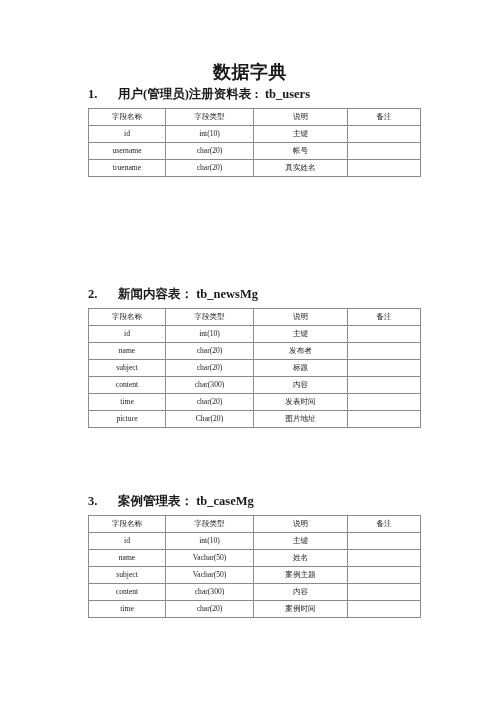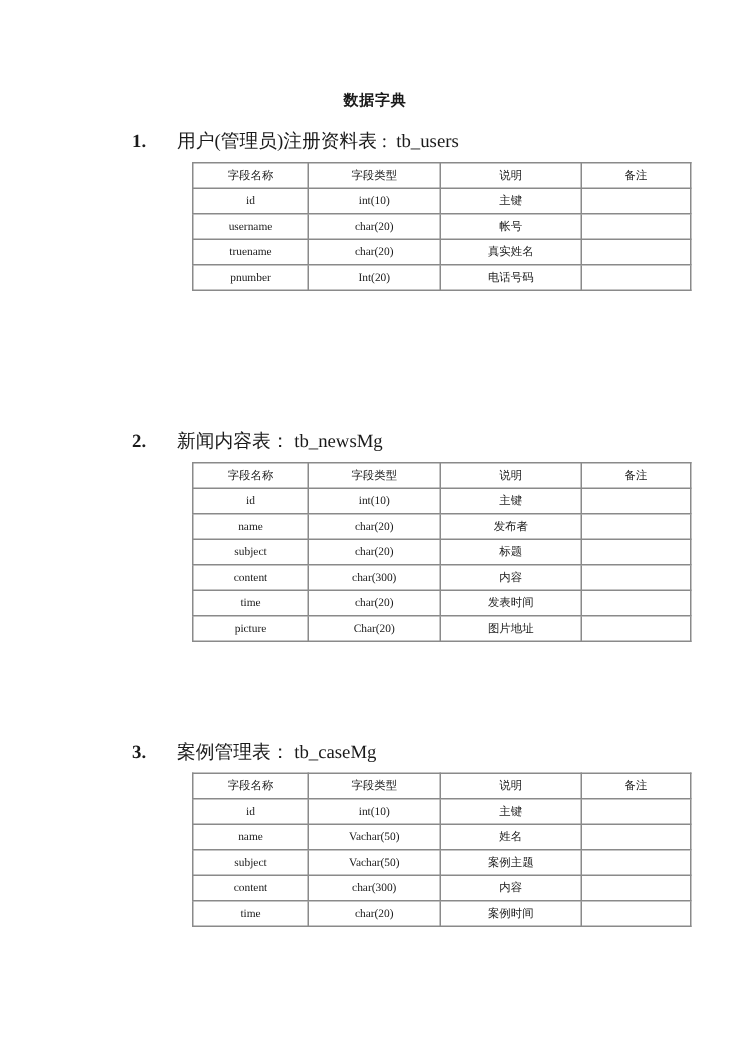--- a/index.html
+++ b/index.html
@@ -19,21 +19,21 @@
     position: absolute;
     inset: 0;
     background: #ffffff;
   }
   .doc-title {
     position: absolute;
     top: 60px;
     left: 0;
     width: 500px;
     text-align: center;
-    font-size: 10px;
+    font-size: 18px;
     font-weight: bold;
     letter-spacing: 0.5px;
   }
   .section {
     position: absolute;
     left: 88px;
     width: 340px;
   }
   .section-heading {
     display: flex;
@@ -43,29 +43,28 @@
     margin-bottom: 5px;
     white-space: nowrap;
   }
   .section-num {
     display: inline-block;
     width: 30px;
     flex: 0 0 30px;
     font-weight: bold;
   }
   .section-name {
-    font-weight: normal;
+    font-weight: bold;
     text-align: center;
   }
   table.dd {
     border-collapse: collapse;
     width: 332px;
     table-layout: fixed;
     font-size: 7.6px;
-    margin-left: 40px;
   }
   table.dd td, table.dd th {
     border: 1px solid #8a8a8a;
     text-align: center;
     vertical-align: middle;
     padding: 1px 2px;
     font-weight: normal;
     line-height: 1.25;
   }
   table.dd th {
@@ -129,26 +128,20 @@
           <td>char(20)</td>
           <td>帐号</td>
           <td></td>
         </tr>
         <tr>
           <td>truename</td>
           <td>char(20)</td>
           <td>真实姓名</td>
           <td></td>
         </tr>
-        <tr>
-          <td>pnumber</td>
-          <td>Int(20)</td>
-          <td>电话号码</td>
-          <td></td>
-        </tr>
       </tbody>
     </table>
   </div>
 
   <div class="section sec2">
     <div class="section-heading">
       <span class="section-num">2.</span>
       <span class="section-name">新闻内容表：</span>
       <span>&nbsp;</span>
       <span class="section-name">tb_newsMg</span>

